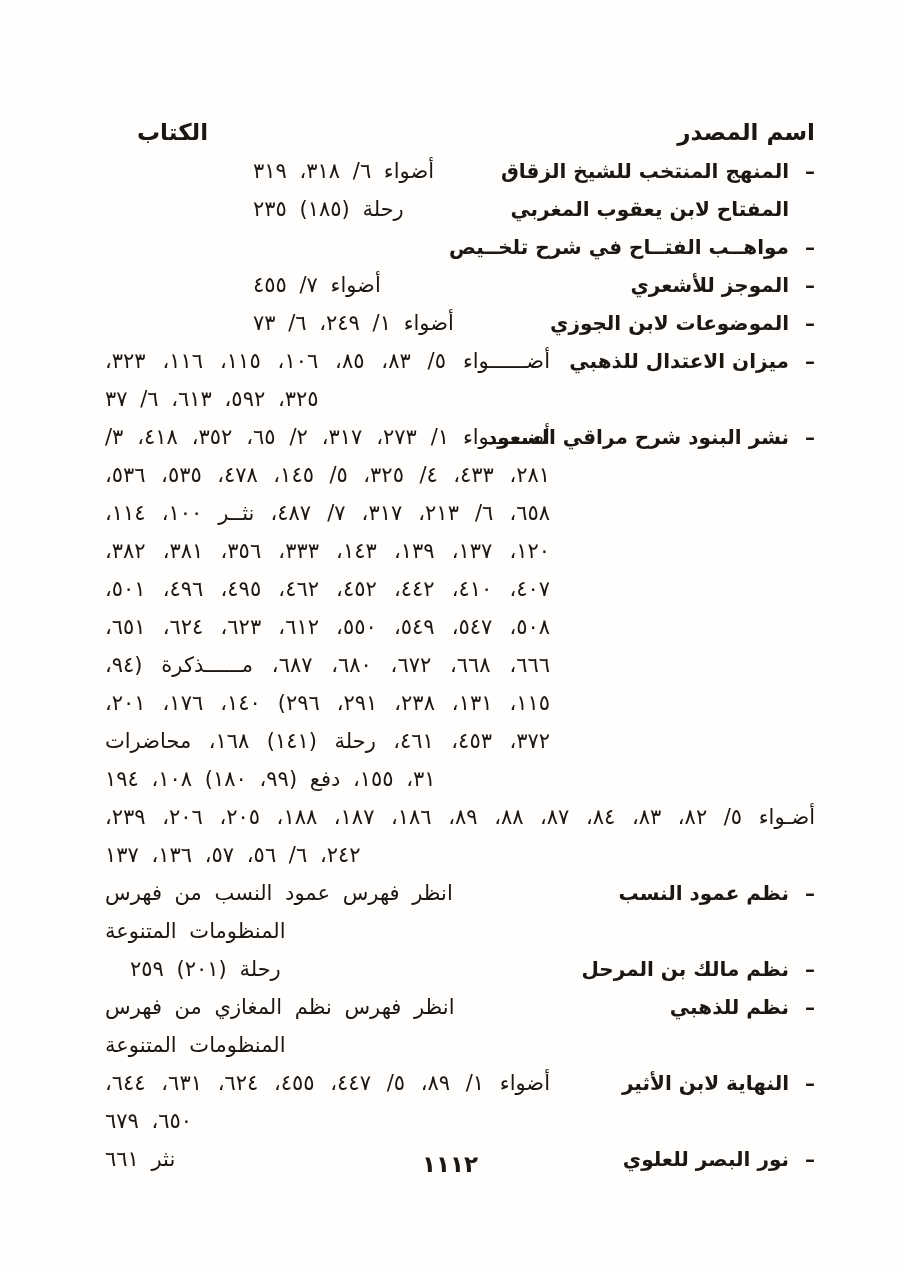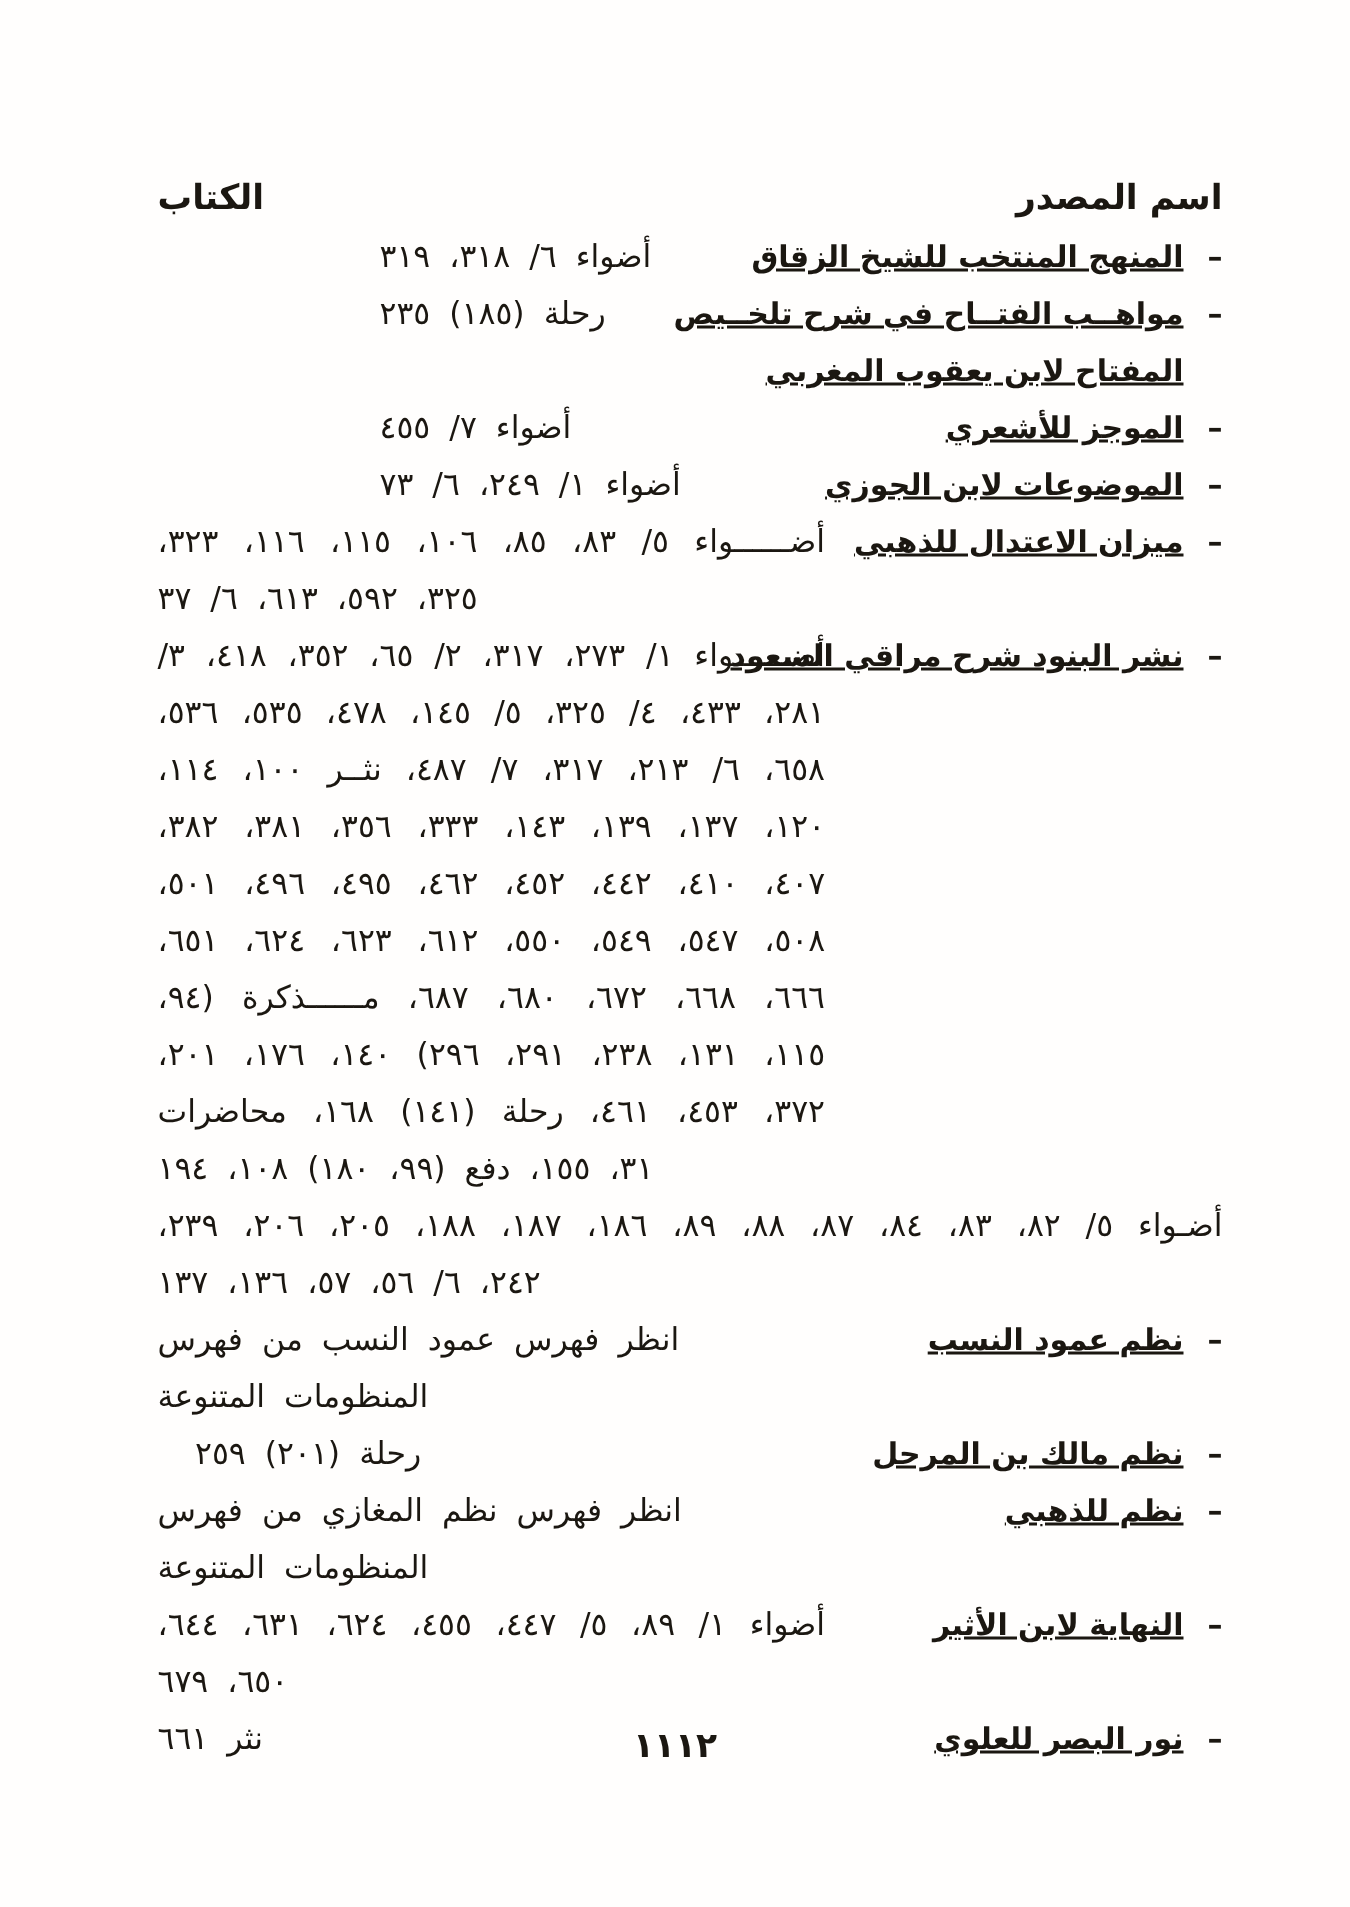--- a/index.html
+++ b/index.html
@@ -20,33 +20,33 @@
     overflow: hidden;
   }
   .header-row {
     display: flex;
     justify-content: space-between;
     align-items: flex-start;
     line-height: 40px;
     font-size: 23px;
     font-weight: bold;
   }
-  .hdr-left { }
+  .hdr-left { margin-left: 32px; }
   .entry {
     display: flex;
     align-items: flex-start;
   }
   .name-cell {
     flex: 0 0 265px;
     width: 265px;
     line-height: 38px;
     font-size: 20px;
     font-weight: bold;
   }
-  .name-line { white-space: nowrap; text-decoration: underline; }
+  .name-line { white-space: nowrap; }
   .dash {
     display: inline-block;
     width: 26px;
   }
   .name2 { padding-right: 26px; }
   .ref-cell {
     flex: 1 1 auto;
     min-width: 0;
     line-height: 38px;
     font-size: 21px;
@@ -91,22 +91,22 @@
 
   <div class="entry">
     <div class="name-cell">
       <div class="name-line"><span class="dash">–</span><span>المنهج المنتخب للشيخ الزقاق</span></div>
     </div>
     <div class="ref-cell ref-tab">أضواء ٦/ ٣١٨، ٣١٩</div>
   </div>
 
   <div class="entry">
     <div class="name-cell">
+      <div class="name-line name2">المفتاح لابن يعقوب المغربي</div>
       <div class="name-line"><span class="dash">–</span><span>مواهــب الفتــاح في شرح تلخــيص</span></div>
-      <div class="name-line name2">المفتاح لابن يعقوب المغربي</div>
     </div>
     <div class="ref-cell ref-tab">رحلة (١٨٥) ٢٣٥</div>
   </div>
 
   <div class="entry">
     <div class="name-cell">
       <div class="name-line"><span class="dash">–</span><span>الموجز للأشعري</span></div>
     </div>
     <div class="ref-cell ref-tab">أضواء ٧/ ٤٥٥</div>
   </div>

